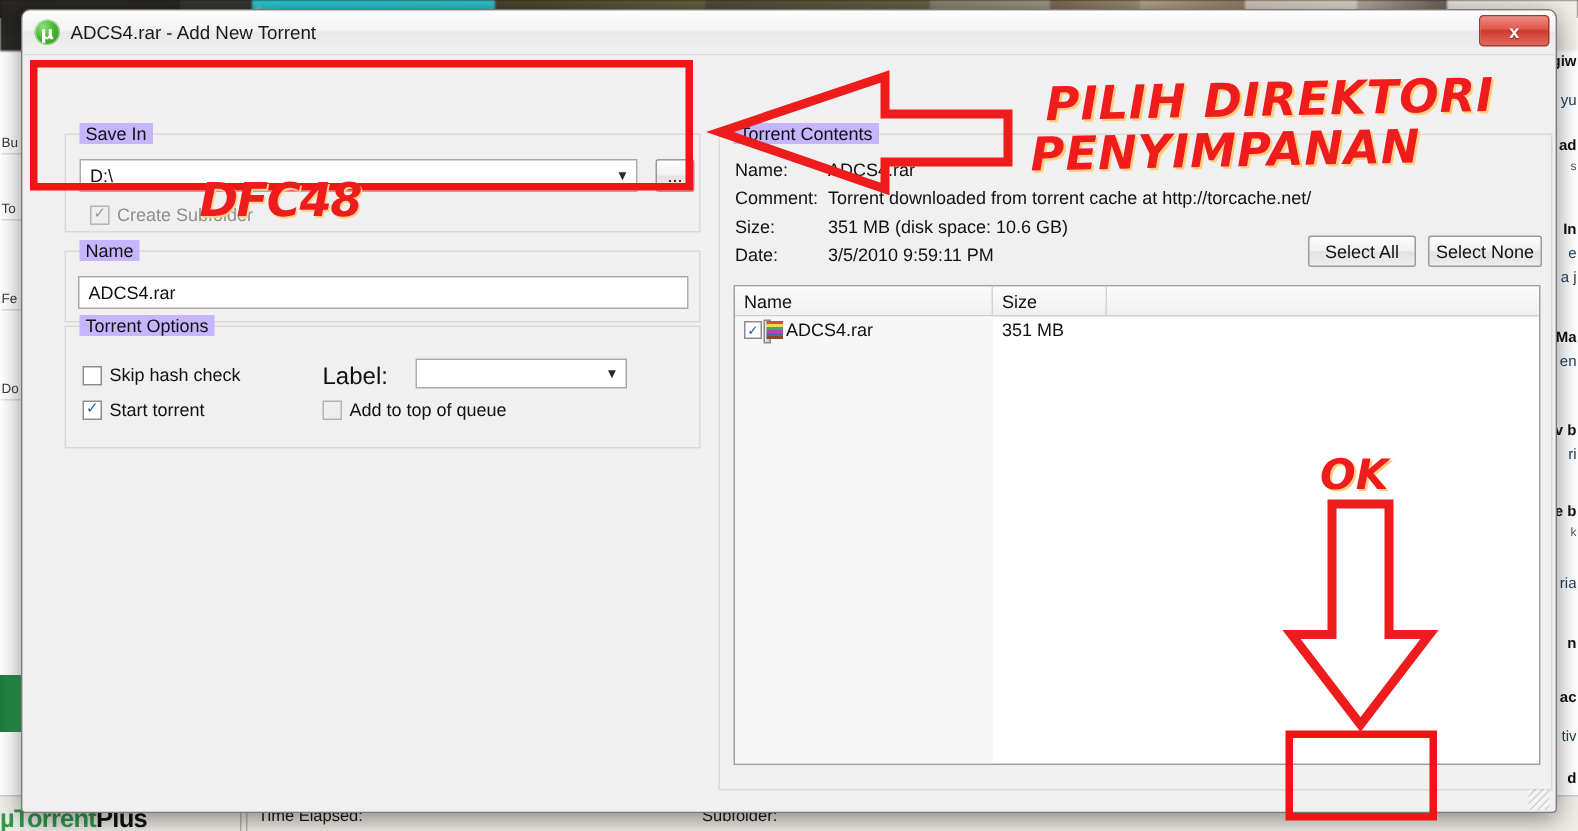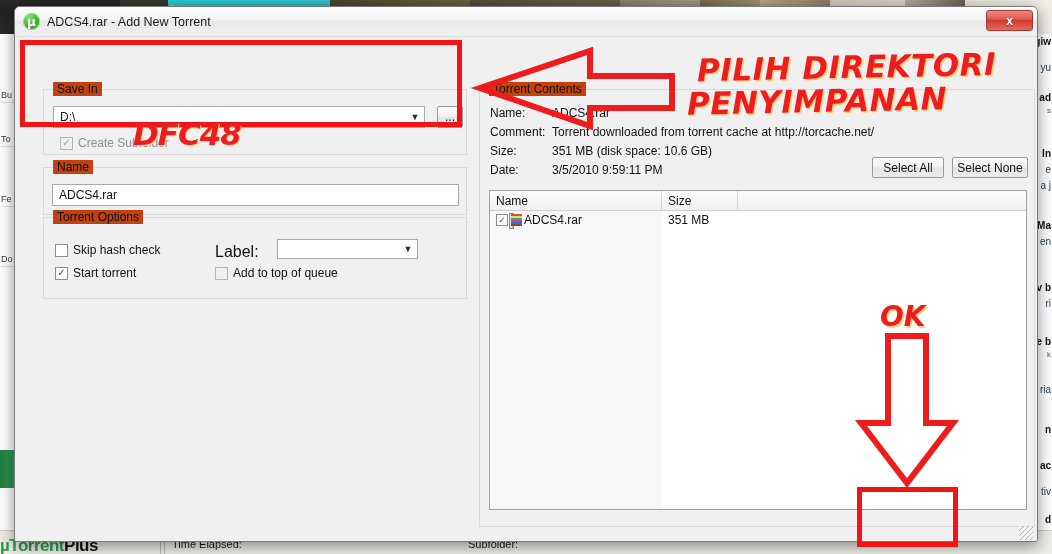--- a/index.html
+++ b/index.html
@@ -148,21 +148,21 @@
   .dialog-body { position: relative; height: 506px; background:#f0f0f0; }
 
   
   .group {
     position: absolute;
     border: 1px solid #d9d9d9;
     background: #f0f0f0;
   }
   .group > .legend {
     position: absolute; top: -8px; left: 9px;
-    background: #c2410c; padding: 0 4px;
+    background: #c4b5fd; padding: 0 4px;
     font-size: 12px; color: #111;
     font-family:"Liberation Sans", sans-serif;
   }
 
   
   #grp-savein { left: 28px; top: 52px; width: 424px; height: 66px; }
   .combo {
     position:absolute; left:9px; top:16px; width: 372px; height: 22px;
     background:#fff; border:1px solid #a9a9a9;
     display:flex; align-items:center;

